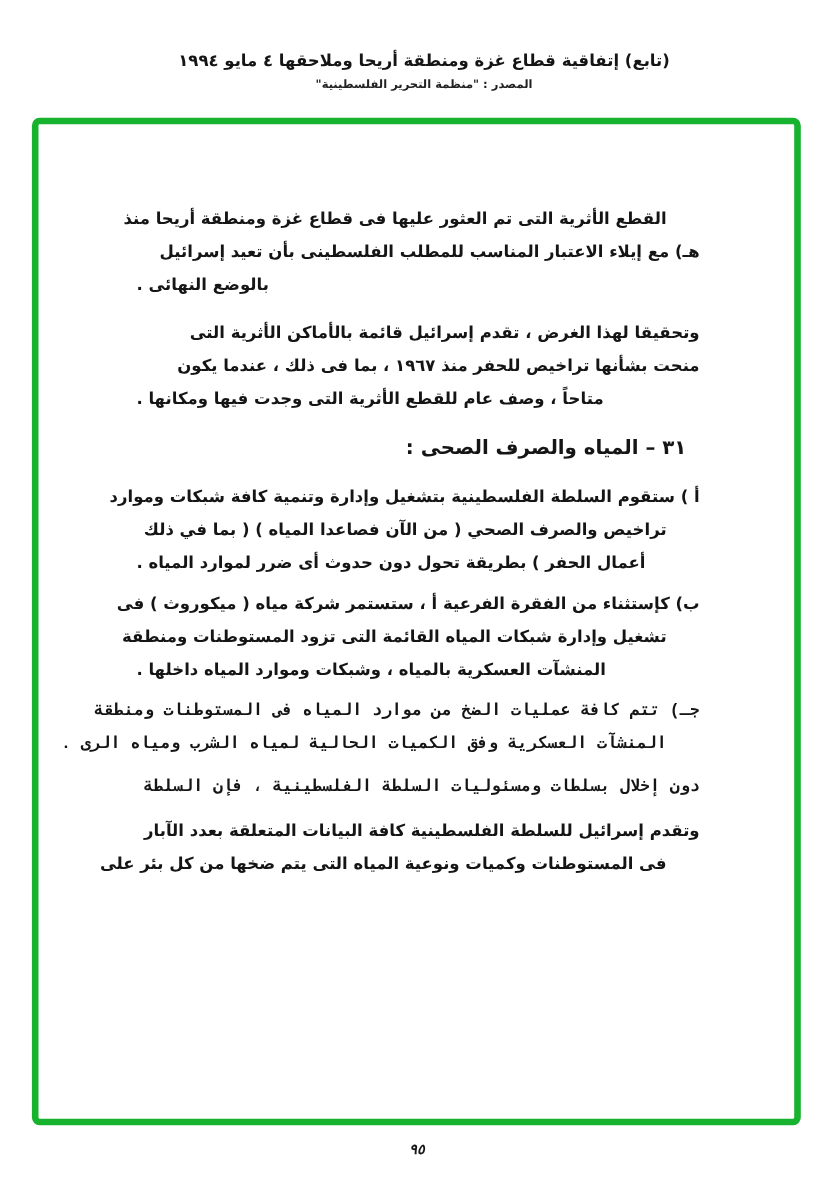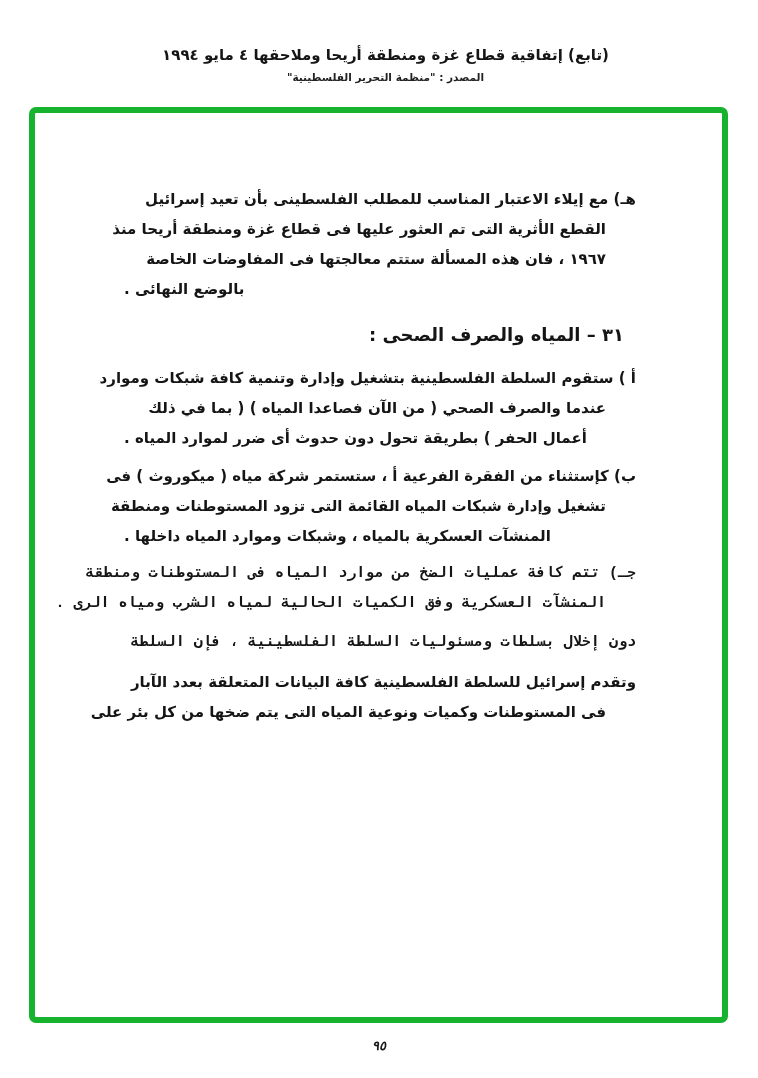--- a/index.html
+++ b/index.html
@@ -93,32 +93,36 @@
 <div class="doc-header">
   <div class="doc-title">(تابع) إتفاقية قطاع غزة ومنطقة أريحا وملاحقها ٤ مايو ١٩٩٤</div>
   <div class="doc-source">المصدر :  "منظمة التحرير الفلسطينية"</div>
 </div>
 
 <div class="green-box" style="border-color: rgb(23, 178, 46);"></div>
 
 <div class="content">
 
   <div class="para">
+    <div class="line cont">القطع الأثرية التى تم العثور عليها فى قطاع غزة ومنطقة أريحا منذ</div>
     <div class="line">هـ) مع إيلاء الاعتبار المناسب للمطلب الفلسطينى بأن تعيد إسرائيل</div>
-    <div class="line cont">القطع الأثرية التى تم العثور عليها فى قطاع غزة ومنطقة أريحا منذ</div>
-    <div class="line cont">١٩٦٧ ،  فان هذه المسألة ستتم معالجتها فى المفاوضات الخاصة</div>
     <div class="line last">بالوضع النهائى .</div>
   </div>
 
+  <div class="para">
+    <div class="line">وتحقيقا لهذا الغرض ، تقدم إسرائيل قائمة بالأماكن الأثرية التى</div>
+    <div class="line">منحت بشأنها تراخيص للحفر منذ ١٩٦٧ ، بما فى ذلك ، عندما يكون</div>
+    <div class="line last">متاحاً ،  وصف عام للقطع الأثرية التى وجدت فيها ومكانها .</div>
+  </div>
 
   <div class="section-heading">٣١ – المياه والصرف الصحى :</div>
 
   <div class="para tight">
     <div class="line">أ )  ستقوم السلطة الفلسطينية بتشغيل وإدارة وتنمية كافة شبكات وموارد</div>
-    <div class="line cont">عندما والصرف الصحي ( من الآن فصاعدا المياه ) ( بما في ذلك</div>
+    <div class="line cont">تراخيص والصرف الصحي ( من الآن فصاعدا المياه ) ( بما في ذلك</div>
     <div class="line last">أعمال الحفر ) بطريقة تحول دون حدوث أى ضرر لموارد المياه .</div>
   </div>
 
   <div class="para tight">
     <div class="line">ب) كإستثناء من الفقرة الفرعية أ ،  ستستمر شركة مياه ( ميكوروث ) فى</div>
     <div class="line cont">تشغيل وإدارة شبكات المياه القائمة التى تزود المستوطنات ومنطقة</div>
     <div class="line last">المنشآت العسكرية بالمياه ،  وشبكات وموارد المياه داخلها .</div>
   </div>
 
   <div class="para tighter">

